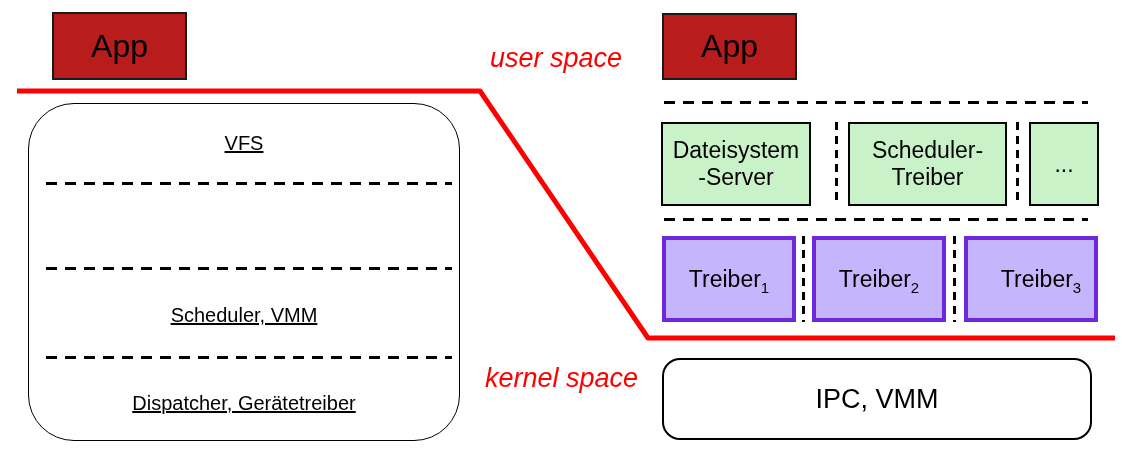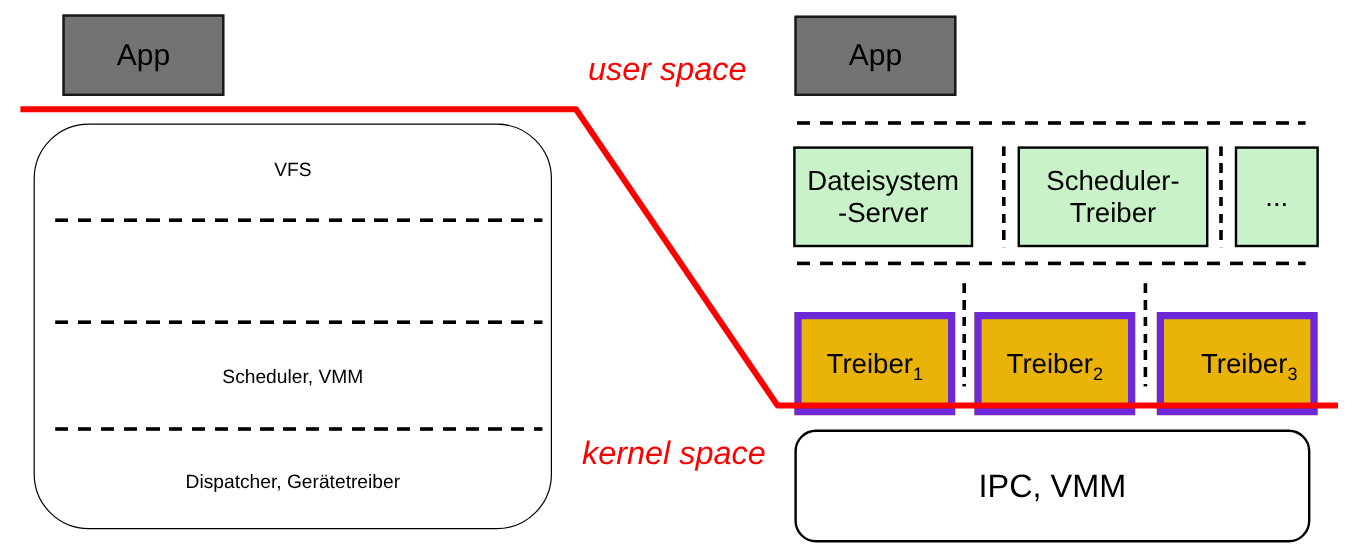--- a/index.html
+++ b/index.html
@@ -9,38 +9,39 @@
     height: 455px;
     background: #ffffff;
     font-family: "Liberation Sans", sans-serif;
     color: #000000;
     overflow: hidden;
   }
   .abs { position: absolute; }
 
   
   .app-box {
-    background: #737373;
+    background: #b91c1c;
     border: 2.5px solid #1a1a1a;
     display: flex; align-items: center; justify-content: center;
-    font-size: 25px;
+    font-size: 32px;
     box-sizing: border-box;
   }
 
   
   .mono-box {
     border: 1.6px solid #000;
     border-radius: 46px;
     box-sizing: border-box;
     background: #ffffff;
   }
   .layer-label {
     text-align: center;
-    font-size: 16px;
+    font-size: 20px;
     line-height: 28px;
+    text-decoration: underline;
   }
 
   
   .hdash {
     height: 3px;
     background: repeating-linear-gradient(to right, #000 0px, #000 11px, transparent 11px, transparent 19px);
   }
   .vdash {
     width: 3px;
     background: repeating-linear-gradient(to bottom, #000 0px, #000 8px, transparent 8px, transparent 14px);
@@ -49,26 +50,25 @@
   
   .server-box {
     background: #C9F2C9;
     border: 2px solid #000;
     box-sizing: border-box;
     display: flex; flex-direction: column; align-items: center; justify-content: center;
     font-size: 23px; line-height: 27px;
     text-align: center;
   }
   .driver-box {
-    background: #eab308;
-    border: 6px solid #6d28d9;
+    background: #c4b5fd;
+    border: 4px solid #6d28d9;
     box-sizing: border-box;
     display: flex; align-items: center; justify-content: center;
     font-size: 23px;
-    margin-top: 24px;
   }
   .driver-box sub { font-size: 15px; line-height: 0; }
 
   .kernel-box {
     background: #ffffff;
     border: 2px solid #000;
     border-radius: 18px;
     box-sizing: border-box;
     display: flex; align-items: center; justify-content: center;
     font-size: 27px;
@@ -131,21 +131,21 @@
   </div>
   <div class="abs vdash" style="left:802px; top:236px; height:86px;"></div>
   <div class="abs driver-box" style="left:812px; top:236px; width:134px; height:86px;text-align:right;">
     <span><span>Treiber</span><sub>2</sub></span>
   </div>
   <div class="abs vdash" style="left:953px; top:236px; height:86px;"></div>
   <div class="abs driver-box" style="left:964px; top:236px; width:134px; height:86px;padding-left:20px;">
     <span><span>Treiber</span><sub>3</sub></span>
   </div>
 
-  <div class="abs kernel-box" style="left:662px; top:358px; width:430px; height:94px;">
+  <div class="abs kernel-box" style="left:662px; top:358px; width:430px; height:82px;">
     <span>IPC, VMM</span>
   </div>
 
   <svg class="boundary" width="1129" height="455" viewBox="0 0 1129 455">
     <polyline points="17,91 480,91 648,338 1115,338" fill="none" stroke="#FF0000" stroke-width="5" stroke-linejoin="round" stroke-linecap="butt"></polyline>
   </svg>
 
 </div>
 
 </body></html>

